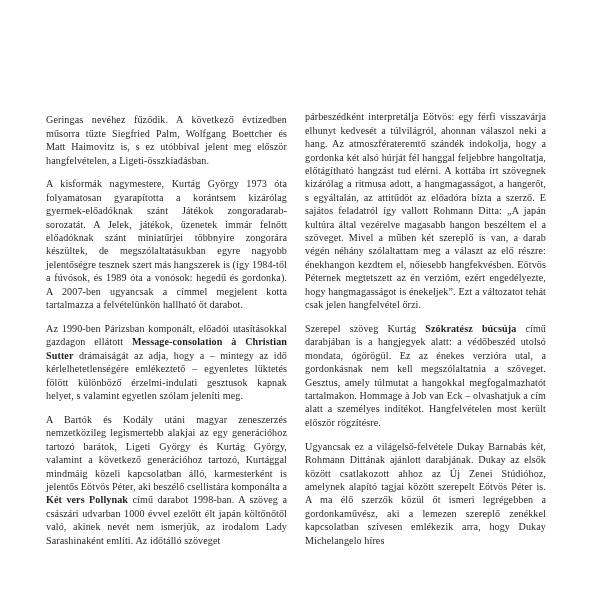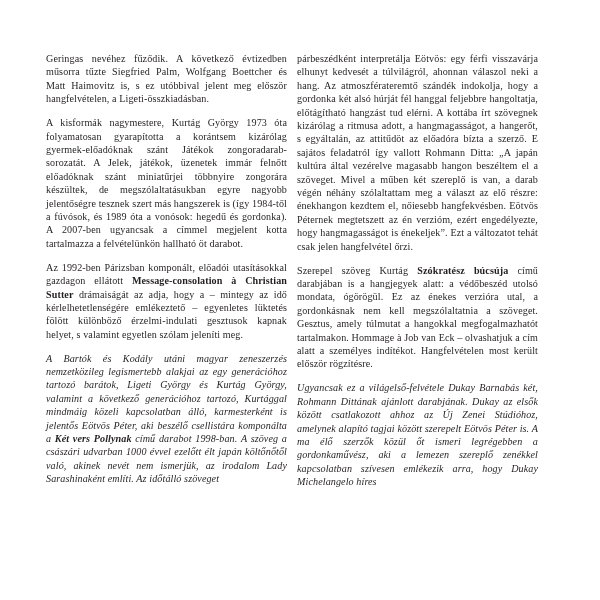--- a/index.html
+++ b/index.html
@@ -16,56 +16,56 @@
   .page {
     width: 600px;
     height: 600px;
     box-sizing: border-box;
     padding: 52px 46px 40px 46px;
     position: relative;
   }
   .columns {
     display: flex;
     flex-direction: row;
-    gap: 10px;
+    gap: 18px;
     height: 100%;
+    align-items: flex-end;
   }
   .col {
     width: 241px;
     display: flex;
     flex-direction: column;
   }
   p {
     margin: 0 0 10.5px 0;
     font-size: 10.1px;
     line-height: 13.4px;
     text-align: justify;
     text-justify: inter-word;
     hyphens: auto;
     -webkit-hyphens: auto;
     letter-spacing: 0.01em;
   }
   p:last-child {
-    margin-bottom: 4px;
-    font-style: italic;
+    margin-bottom: 13px;
   }
   b, .bold {
     font-weight: bold;
   }
 </style>
 </head>
 <body>
 
 <div class="page">
   <div class="columns">
 
     <div class="col">
       <p id="left-p1"><span>Geringas nevéhez fűződik. A következő évtizedben műsorra tűzte Siegfried Palm, Wolfgang Boettcher és Matt Haimovitz is, s ez utóbbival jelent meg először hangfelvételen, a Ligeti-összkiadásban.</span></p>
       <p id="left-p2"><span>A kisformák nagymestere, Kurtág György 1973 óta folyamatosan gyarapította a korántsem kizárólag gyermek-előadóknak szánt Játékok zongoradarab-sorozatát. A Jelek, játékok, üzenetek immár felnőtt előadóknak szánt miniatűrjei többnyire zongorára készültek, de megszólaltatásukban egyre nagyobb jelentőségre tesznek szert más hangszerek is (így 1984-től a fúvósok, és 1989 óta a vonósok: hegedű és gordonka). A 2007-ben ugyancsak a címmel megjelent kotta tartalmazza a felvételünkön hallható öt darabot.</span></p>
-      <p id="left-p3"><span>Az 1992-ben Párizsban komponált, előadói utasításokkal gazdagon ellátott </span><b>Message-consolation à Christian Sutter</b><span> drámaiságát az adja, hogy a – mintegy az idő kérlelhetetlenségére emlékeztető – egyenletes lüktetés fölött különböző érzelmi-indulati gesztusok kapnak helyet, s valamint egyetlen szólam jeleníti meg.</span></p>
+      <p id="left-p3"><span>Az 1990-ben Párizsban komponált, előadói utasításokkal gazdagon ellátott </span><b>Message-consolation à Christian Sutter</b><span> drámaiságát az adja, hogy a – mintegy az idő kérlelhetetlenségére emlékeztető – egyenletes lüktetés fölött különböző érzelmi-indulati gesztusok kapnak helyet, s valamint egyetlen szólam jeleníti meg.</span></p>
       <p id="left-p4"><span>A Bartók és Kodály utáni magyar zeneszerzés nemzetközileg legismertebb alakjai az egy generációhoz tartozó barátok, Ligeti György és Kurtág György, valamint a következő generációhoz tartozó, Kurtággal mindmáig közeli kapcsolatban álló, karmesterként is jelentős Eötvös Péter, aki beszélő csellistára komponálta a </span><b>Két vers Pollynak</b><span> című darabot 1998-ban. A szöveg a császári udvarban 1000 évvel ezelőtt élt japán költőnőtől való, akinek nevét nem ismerjük, az irodalom Lady Sarashinaként említi. Az időtálló szöveget</span></p>
     </div>
 
     <div class="col">
       <p id="right-p1"><span>párbeszédként interpretálja Eötvös: egy férfi visszavárja elhunyt kedvesét a túlvilágról, ahonnan válaszol neki a hang. Az atmoszférateremtő szándék indokolja, hogy a gordonka két alsó húrját fél hanggal feljebbre hangoltatja, előtágítható hangzást tud elérni. A kottába írt szövegnek kizárólag a ritmusa adott, a hangmagasságot, a hangerőt, s egyáltalán, az attitűdöt az előadóra bízta a szerző. E sajátos feladatról így vallott Rohmann Ditta: „A japán kultúra által vezérelve magasabb hangon beszéltem el a szöveget. Mivel a műben két szereplő is van, a darab végén néhány szólaltattam meg a választ az elő részre: énekhangon kezdtem el, nőiesebb hangfekvésben. Eötvös Péternek megtetszett az én verzióm, ezért engedélyezte, hogy hangmagasságot is énekeljek”. Ezt a változatot tehát csak jelen hangfelvétel őrzi.</span></p>
       <p id="right-p2"><span>Szerepel szöveg Kurtág </span><b>Szókratész búcsúja</b><span> című darabjában is a hangjegyek alatt: a védőbeszéd utolsó mondata, ógörögül. Ez az énekes verzióra utal, a gordonkásnak nem kell megszólaltatnia a szöveget. Gesztus, amely túlmutat a hangokkal megfogalmazhatót tartalmakon. Hommage à Job van Eck – olvashatjuk a cím alatt a személyes indítékot. Hangfelvételen most került először rögzítésre.</span></p>
       <p id="right-p3"><span>Ugyancsak ez a világelső-felvétele Dukay Barnabás két, Rohmann Dittának ajánlott darabjának. Dukay az elsők között csatlakozott ahhoz az Új Zenei Stúdióhoz, amelynek alapító tagjai között szerepelt Eötvös Péter is. A ma élő szerzők közül őt ismeri legrégebben a gordonkaművész, aki a lemezen szereplő zenékkel kapcsolatban szívesen emlékezik arra, hogy Dukay Michelangelo híres</span></p>
     </div>
 
   </div>

